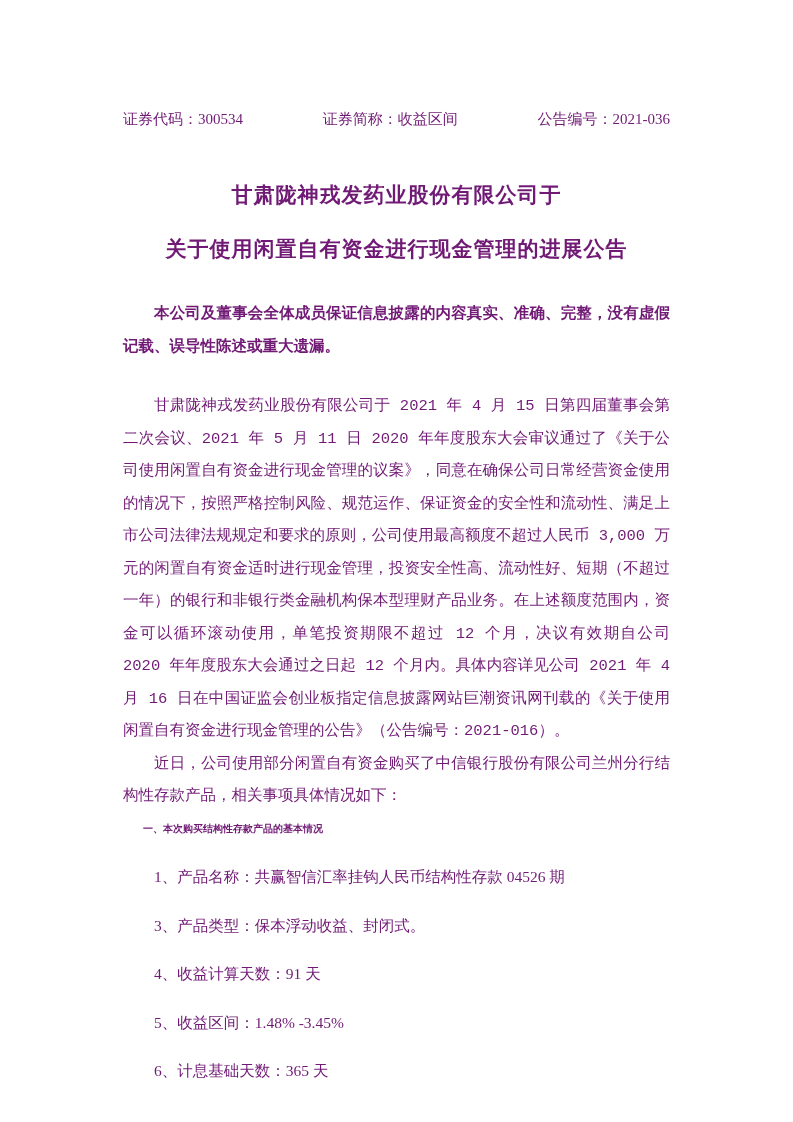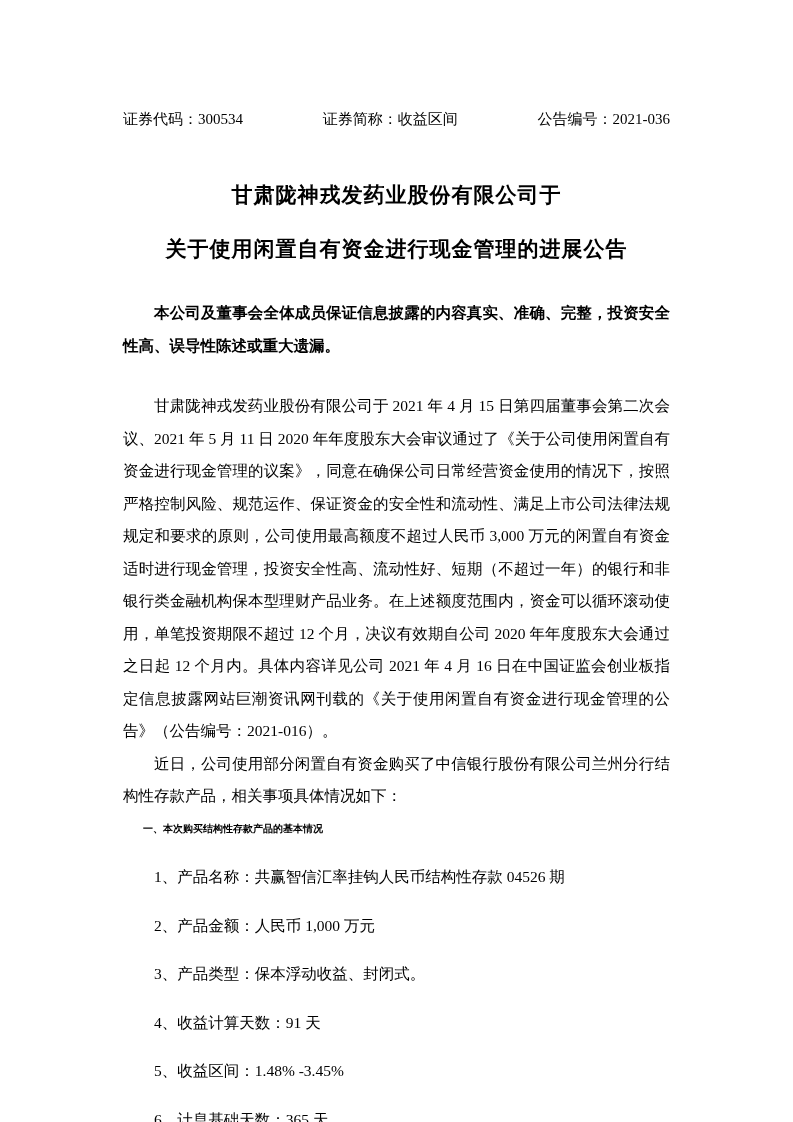--- a/index.html
+++ b/index.html
@@ -5,21 +5,21 @@
   html, body {
     margin: 0;
     padding: 0;
     background: #ffffff;
   }
   .page {
     position: relative;
     width: 793px;
     height: 1122px;
     background: #ffffff;
-    color: #000000;
+    color: #701a75;
     box-sizing: border-box;
     padding: 108px 123px 0 123px;
     font-family: "Liberation Serif", "DejaVu Serif", serif;
     overflow: hidden;
   }
   p { margin: 0; }
   .doc-header {
     display: flex;
     justify-content: space-between;
     align-items: baseline;
@@ -42,20 +42,21 @@
     font-weight: 700;
     line-height: 33px;
     text-indent: 2em;
     text-align: justify;
   }
   .para {
     font-size: 15.5px;
     line-height: 32.5px;
     text-indent: 2em;
     text-align: justify;
+    font-family: Liberation Mono, monospace;
   }
   .para.first { margin-top: 28px; }
   .section-heading {
     font-size: 10px;
     font-weight: 700;
     line-height: 32.5px;
     text-indent: 2em;
   }
   .list-item {
     font-size: 15.5px;
@@ -71,27 +72,26 @@
 
   <div class="doc-header">
     <span>证券代码：300534</span>
     <span>证券简称：收益区间</span>
     <span>公告编号：2021-036</span>
   </div>
 
   <p class="doc-title">甘肃陇神戎发药业股份有限公司于</p>
   <p class="doc-title second">关于使用闲置自有资金进行现金管理的进展公告</p>
 
-  <p class="disclaimer">本公司及董事会全体成员保证信息披露的内容真实、准确、完整，投资安全性高、误导性陈述或重大遗漏。</p>
+  <p class="disclaimer">本公司及董事会全体成员保证信息披露的内容真实、准确、完整，没有虚假记载、误导性陈述或重大遗漏。</p>
 
   <p class="para first">甘肃陇神戎发药业股份有限公司于 2021 年 4 月 15 日第四届董事会第二次会议、2021 年 5 月 11 日 2020 年年度股东大会审议通过了《关于公司使用闲置自有资金进行现金管理的议案》，同意在确保公司日常经营资金使用的情况下，按照严格控制风险、规范运作、保证资金的安全性和流动性、满足上市公司法律法规规定和要求的原则，公司使用最高额度不超过人民币 3,000 万元的闲置自有资金适时进行现金管理，投资安全性高、流动性好、短期（不超过一年）的银行和非银行类金融机构保本型理财产品业务。在上述额度范围内，资金可以循环滚动使用，单笔投资期限不超过 12 个月，决议有效期自公司 2020 年年度股东大会通过之日起 12 个月内。具体内容详见公司 2021 年 4 月 16 日在中国证监会创业板指定信息披露网站巨潮资讯网刊载的《关于使用闲置自有资金进行现金管理的公告》（公告编号：2021-016）。</p>
   <p class="para">近日，公司使用部分闲置自有资金购买了中信银行股份有限公司兰州分行结构性存款产品，相关事项具体情况如下：</p>
 
   <p class="section-heading">一、本次购买结构性存款产品的基本情况</p>
 
   <p class="list-item">1、产品名称：共赢智信汇率挂钩人民币结构性存款 04526 期</p>
-  <p class="list-item">2、产品金额：人民币 1,000 万元</p>
   <p class="list-item">3、产品类型：保本浮动收益、封闭式。</p>
   <p class="list-item">4、收益计算天数：91 天</p>
   <p class="list-item">5、收益区间：1.48% -3.45%</p>
   <p class="list-item">6、计息基础天数：365 天</p>
 
 </div>
 
 </body></html>

